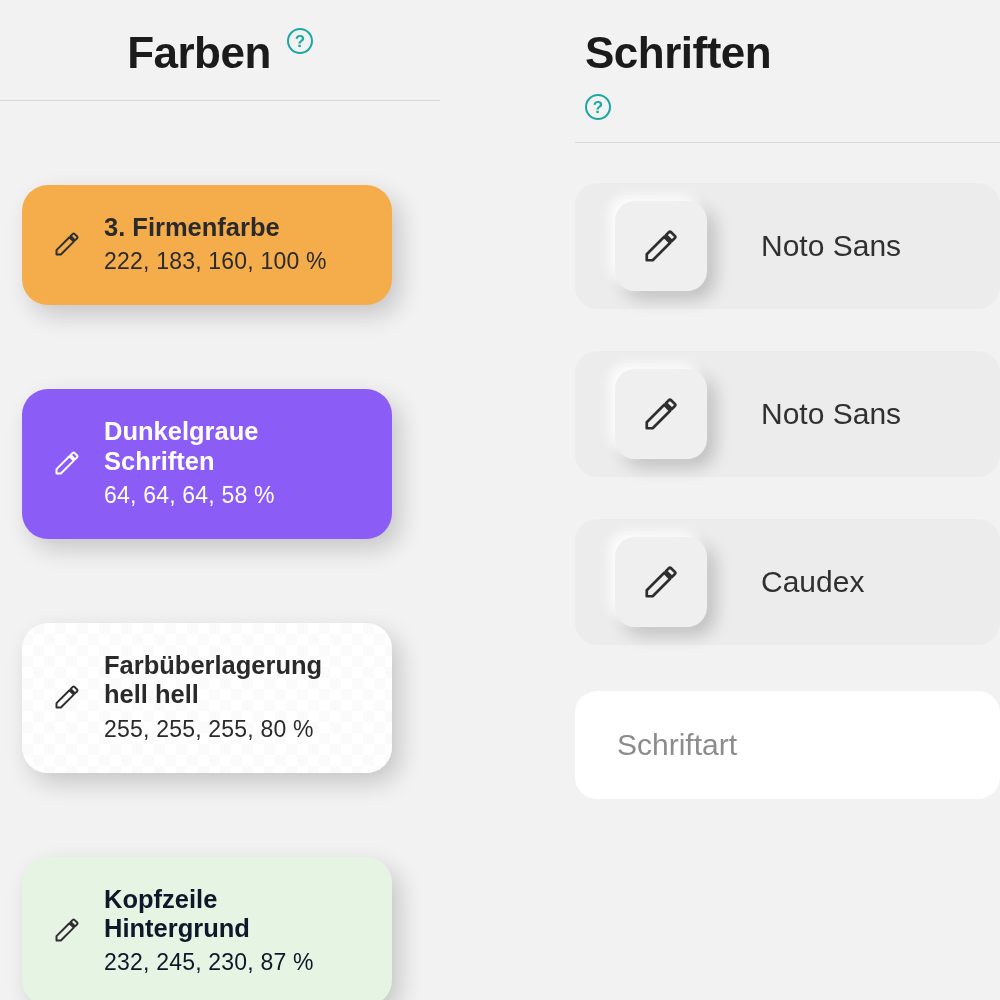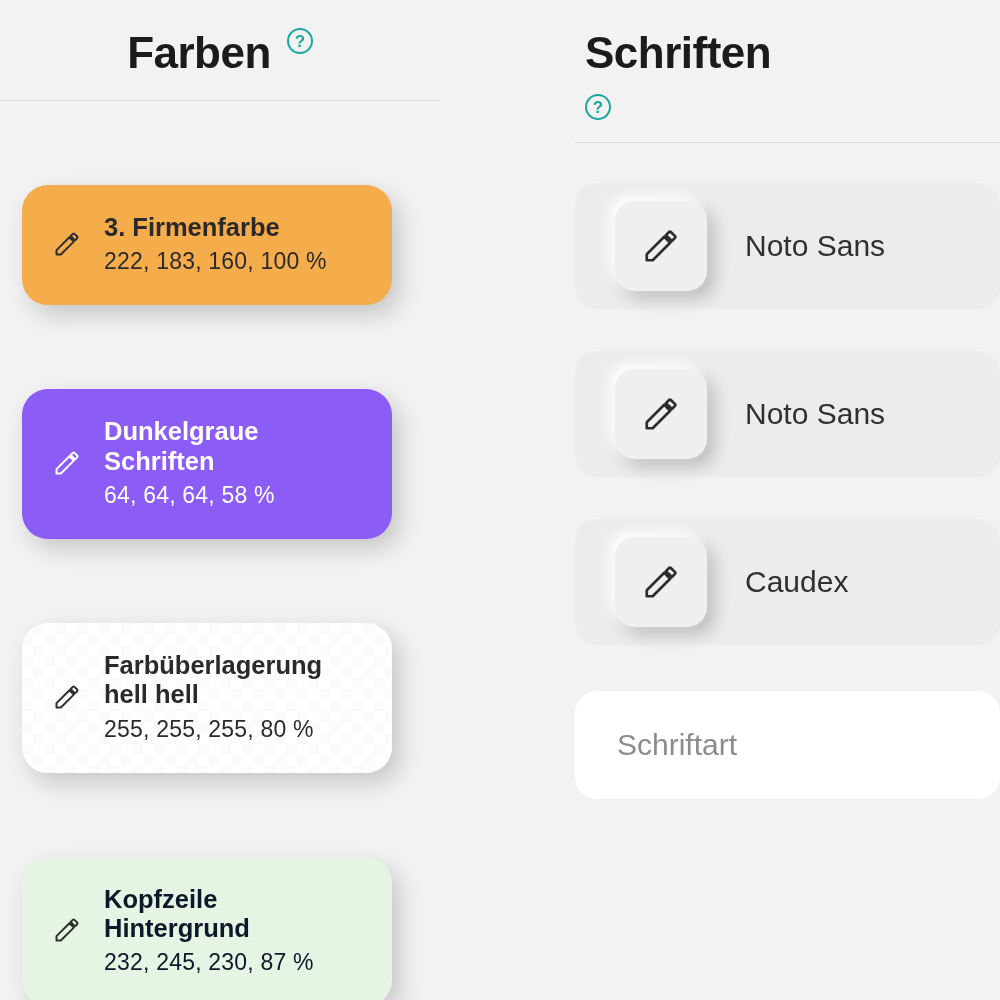--- a/index.html
+++ b/index.html
@@ -75,21 +75,21 @@
   .card.checker .title, .card.checker .value { color:#2a2a2a; }
 
   
   .font-rows { display:flex; flex-direction:column; gap:42px; }
   .font-row {
     height: 126px;
     background:#ececec;
     border-radius: 22px;
     display:flex;
     align-items:center;
-    gap: 38px;
+    gap: 54px;
     padding: 0 28px 0 40px;
   }
   .edit-chip {
     width: 92px; height: 90px;
     background:#efefef;
     border-radius: 20px;
     display:flex; align-items:center; justify-content:center;
     box-shadow: -6px -6px 12px rgba(255,255,255,0.9),
                  8px  8px 18px rgba(0,0,0,0.20);
   }

